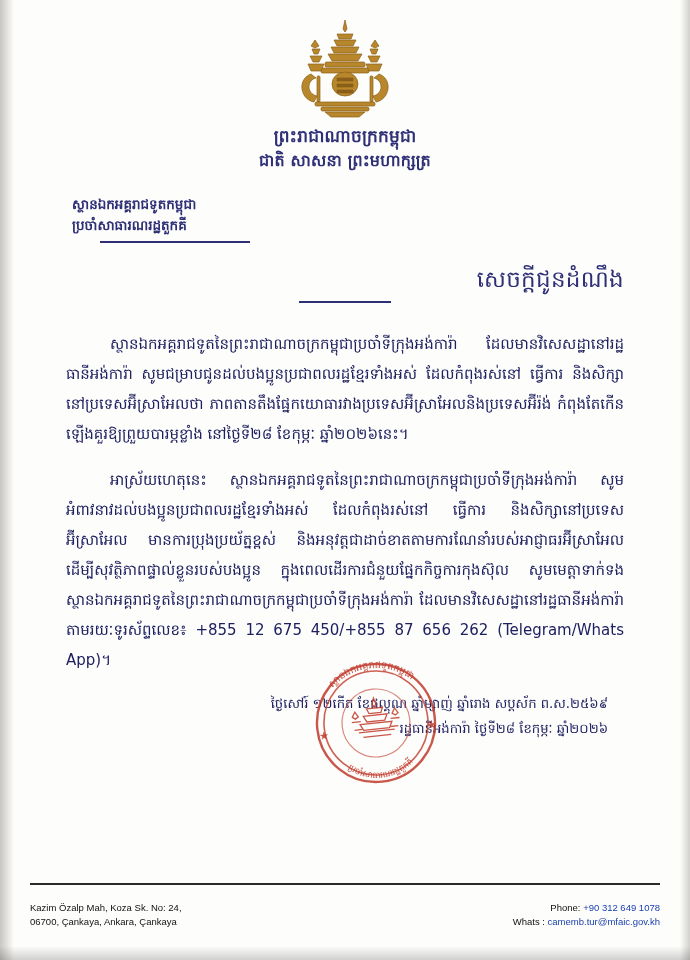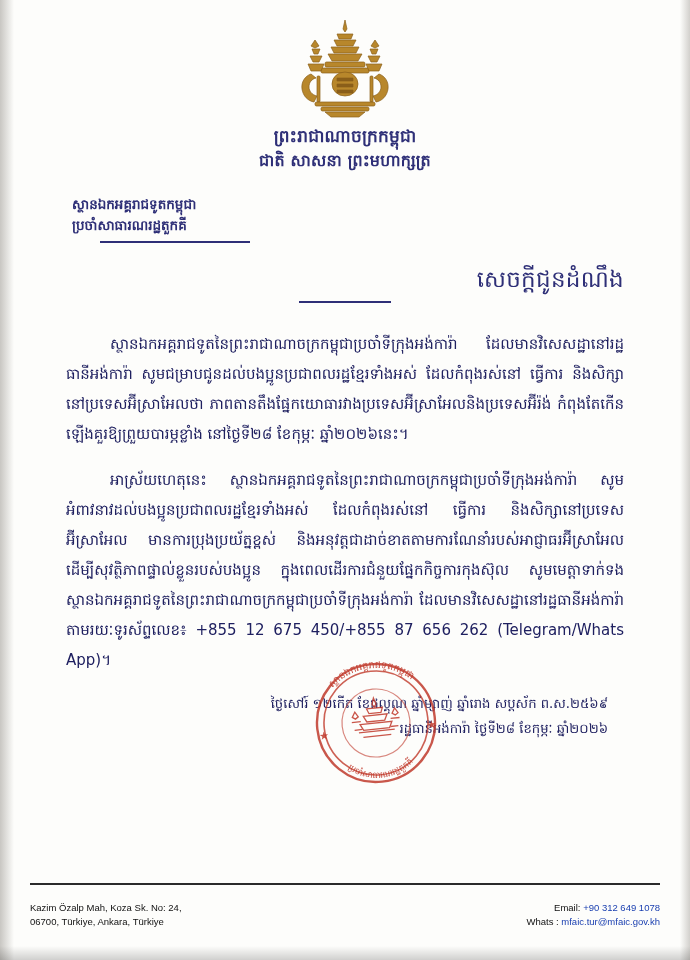--- a/index.html
+++ b/index.html
@@ -267,29 +267,29 @@
         </g>
       </g>
     </svg>
   </div>
 
   <div class="footer">
     <div class="footer-rule"></div>
     <div class="footer-cols">
       <div class="footer-left">
         <div>Kazim Özalp Mah, Koza Sk. No: 24,</div>
-        <div>06700, Türkiye, Ankara, Türkiye</div>
+        <div>06700, Çankaya, Ankara, Çankaya</div>
       </div>
       <div class="footer-right">
         <div>
-          <span class="lbl">Email:</span>
+          <span class="lbl">Phone:</span>
           <span class="val">+90 312 649 1078</span>
         </div>
         <div>
           <span class="lbl">Whats :</span>
-          <span class="email-val">mfaic.tur@mfaic.gov.kh</span>
+          <span class="email-val">camemb.tur@mfaic.gov.kh</span>
         </div>
       </div>
     </div>
   </div>
 
   <div class="bottom-shadow"></div>
 </div>
 
 </body></html>

